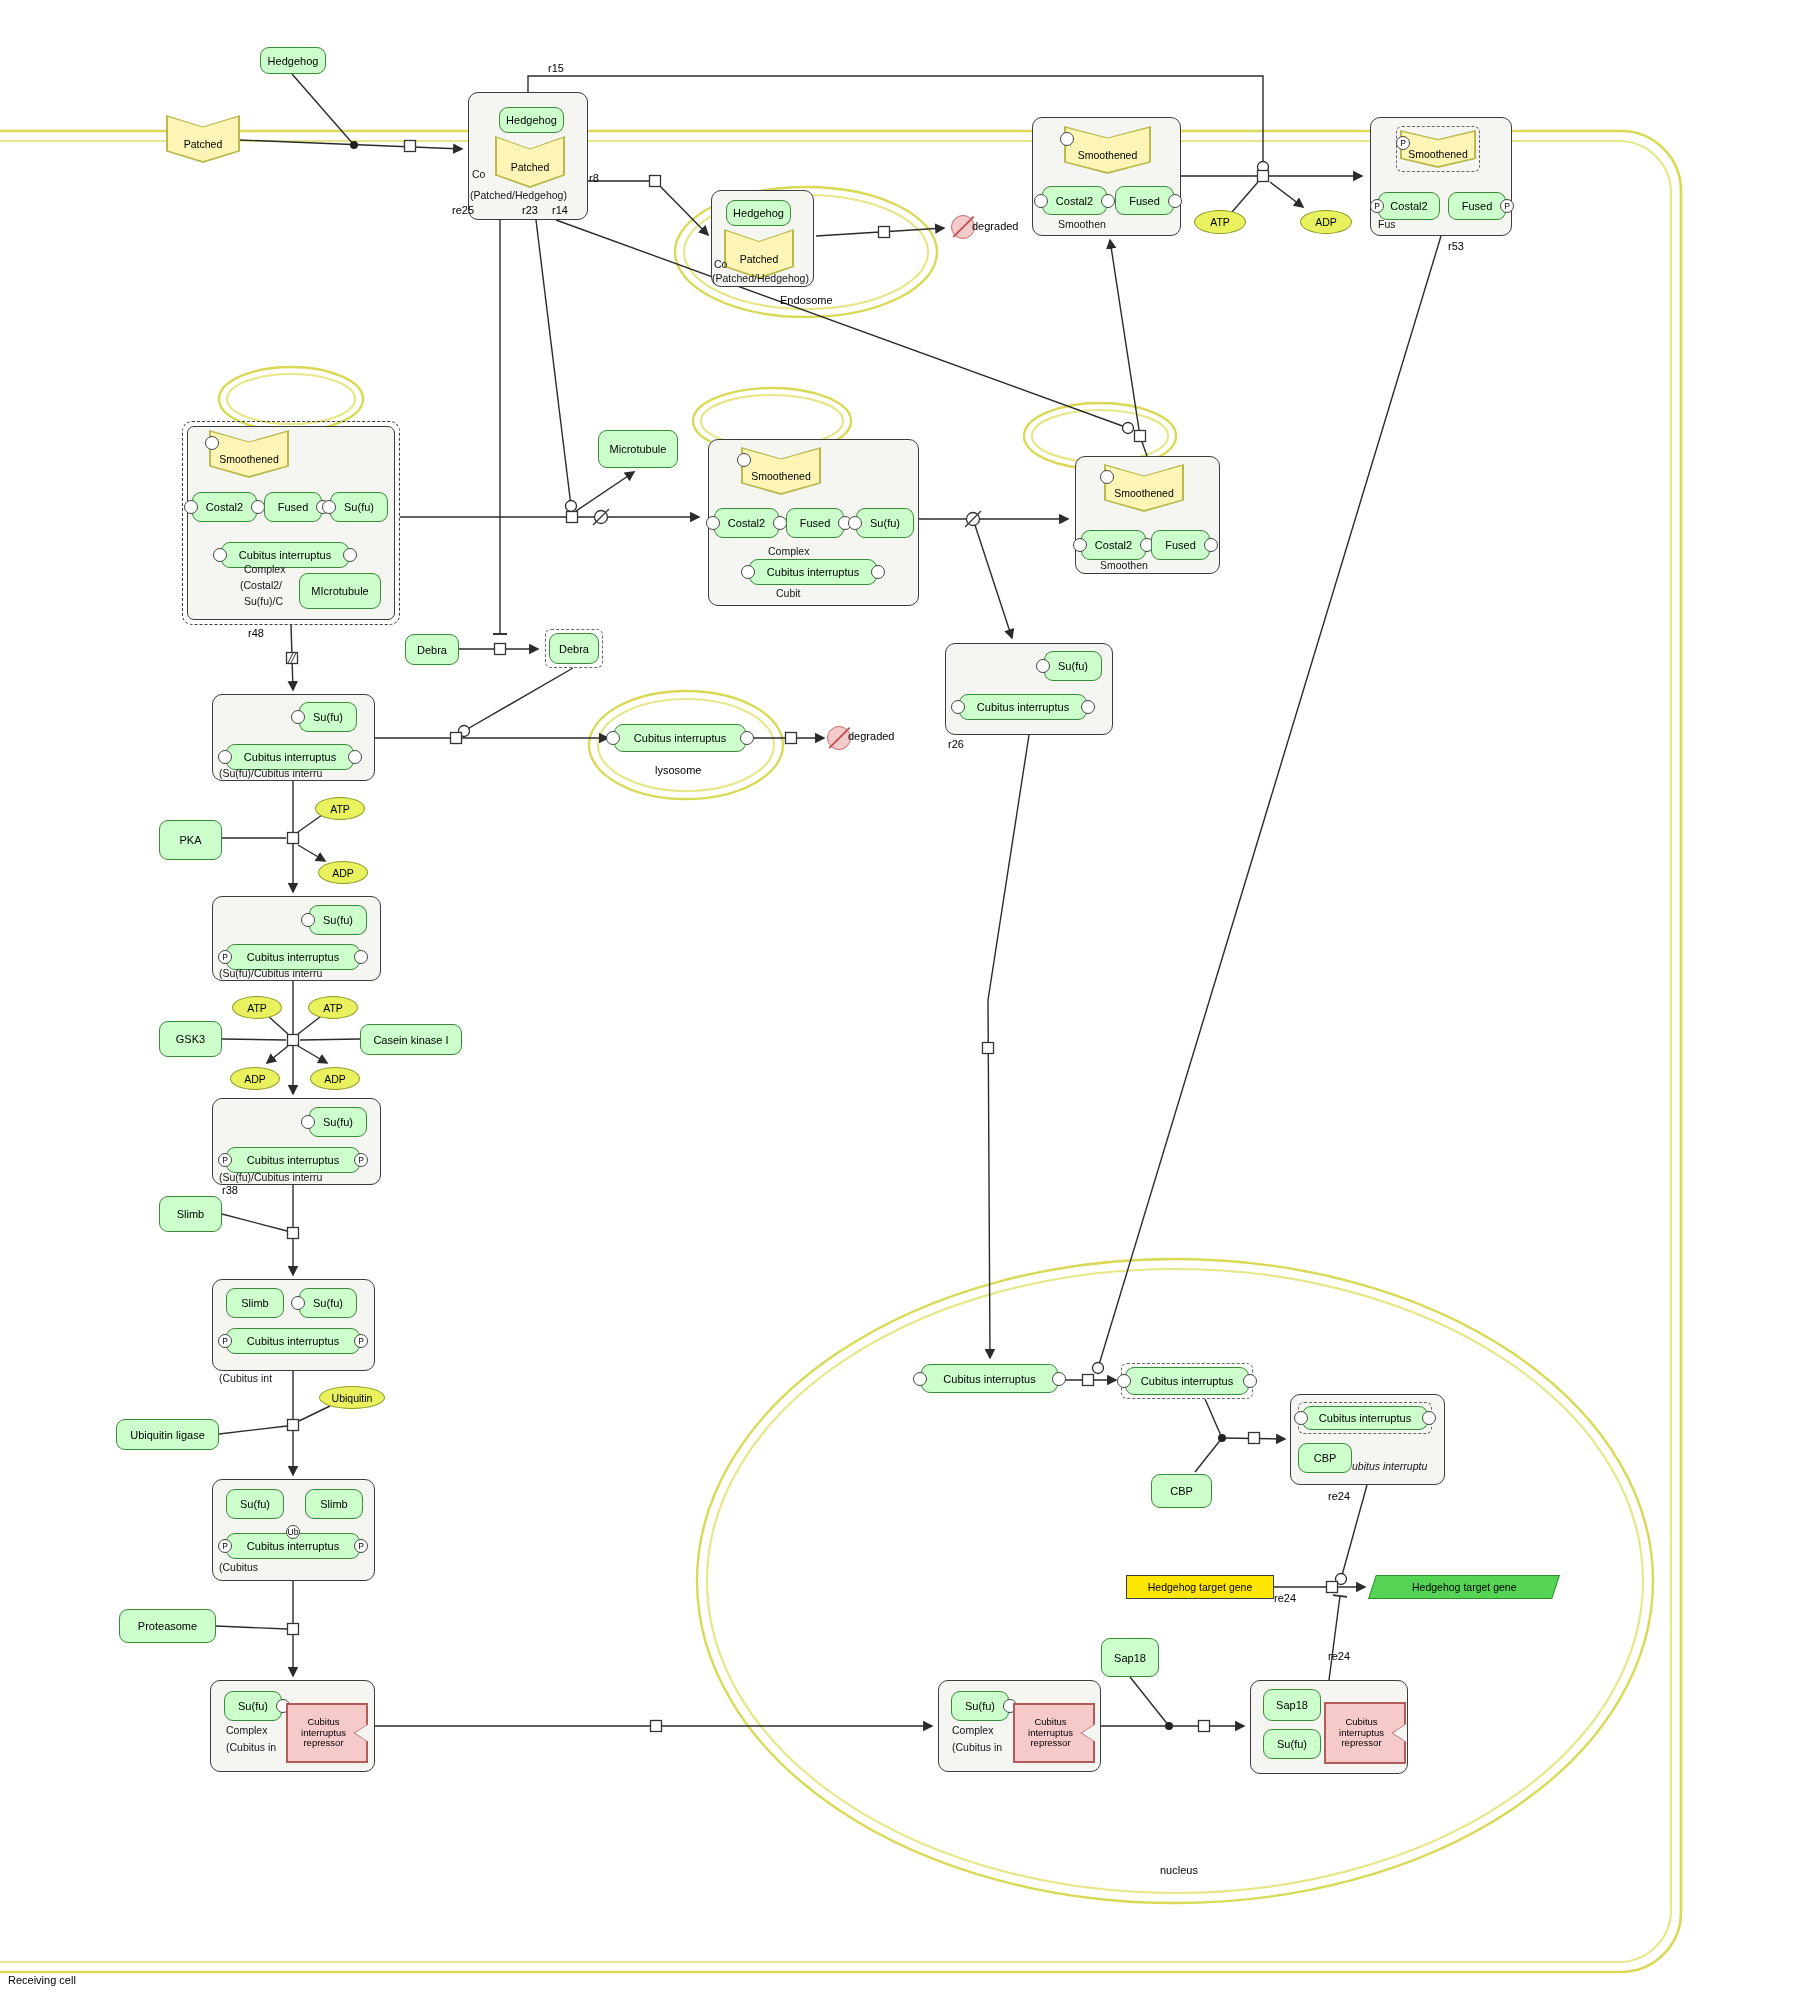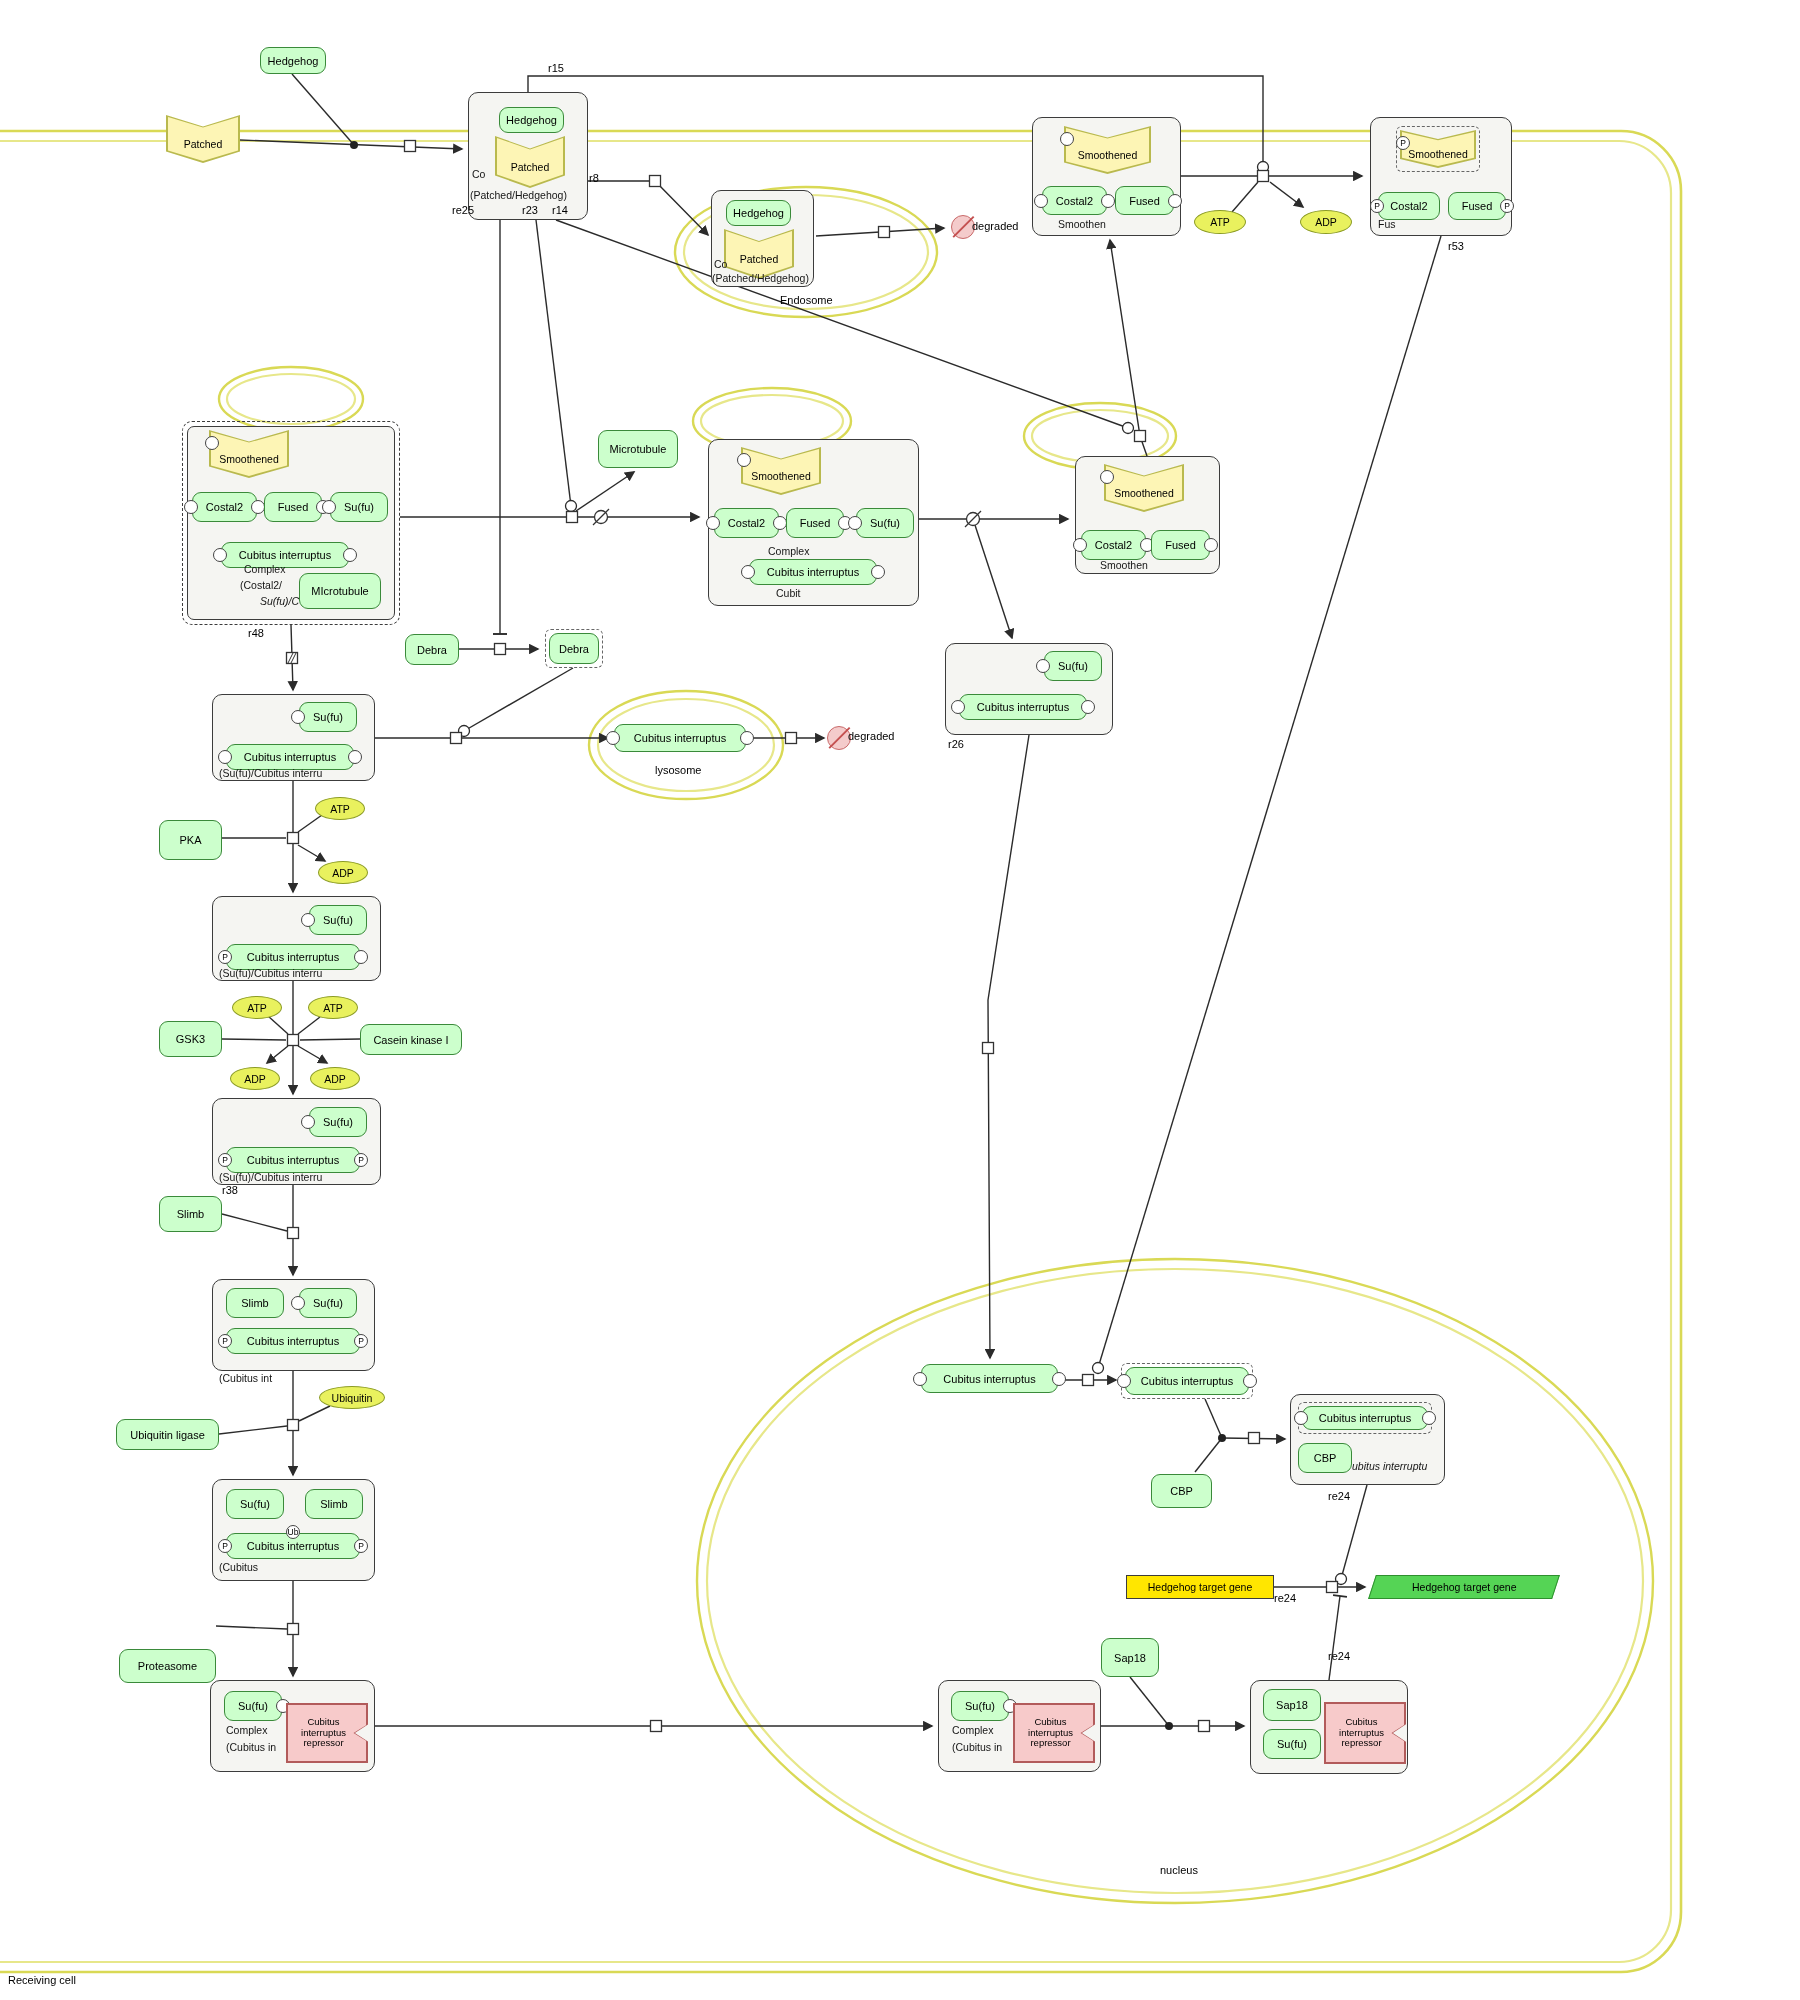--- a/index.html
+++ b/index.html
@@ -237,21 +237,21 @@
       <div class="shape protein">
         <span>Fused</span>
       </div>
       <span class="mod mod-r">P</span>
     </div>
     <div class="complex dashed" style="left: 182px; top: 421px; width: 218px; height: 204px;">
       <div class="complex-inner"></div>
     </div>
     <div class="clbl" style="left: 244px; top: 563px;">Complex</div>
     <div class="clbl" style="left: 240px; top: 579px;">(Costal2/</div>
-    <div class="clbl" style="left: 260px; top: 595px; font-style: italic;">Su(fu)/C</div>
+    <div class="clbl" style="left: 244px; top: 595px;">Su(fu)/C</div>
     <div class="nodewrap" style="left: 209px; top: 430px; width: 80px; height: 48px;">
       <div class="recb"></div>
       <div class="recf"></div>
       <div class="reclabel">
         <span>Smoothened</span>
       </div>
       <span class="mod mod-lt"></span>
     </div>
     <div class="nodewrap" style="left: 192px; top: 492px; width: 65px; height: 30px;">
       <div class="shape protein">
@@ -556,21 +556,21 @@
     <div class="nodewrap" style="left: 159px; top: 1196px; width: 63px; height: 36px;">
       <div class="shape protein">
         <span>Slimb</span>
       </div>
     </div>
     <div class="nodewrap" style="left: 116px; top: 1419px; width: 103px; height: 31px;">
       <div class="shape protein">
         <span>Ubiquitin ligase</span>
       </div>
     </div>
-    <div class="nodewrap" style="left: 119px; top: 1609px; width: 97px; height: 34px; margin-top: 40px;">
+    <div class="nodewrap" style="left: 119px; top: 1609px; width: 97px; height: 34px;">
       <div class="shape protein">
         <span>Proteasome</span>
       </div>
     </div>
     <div class="nodewrap" style="left: 1151px; top: 1474px; width: 61px; height: 34px;">
       <div class="shape protein">
         <span>CBP</span>
       </div>
     </div>
     <div class="nodewrap" style="left: 1101px; top: 1638px; width: 58px; height: 39px;">

